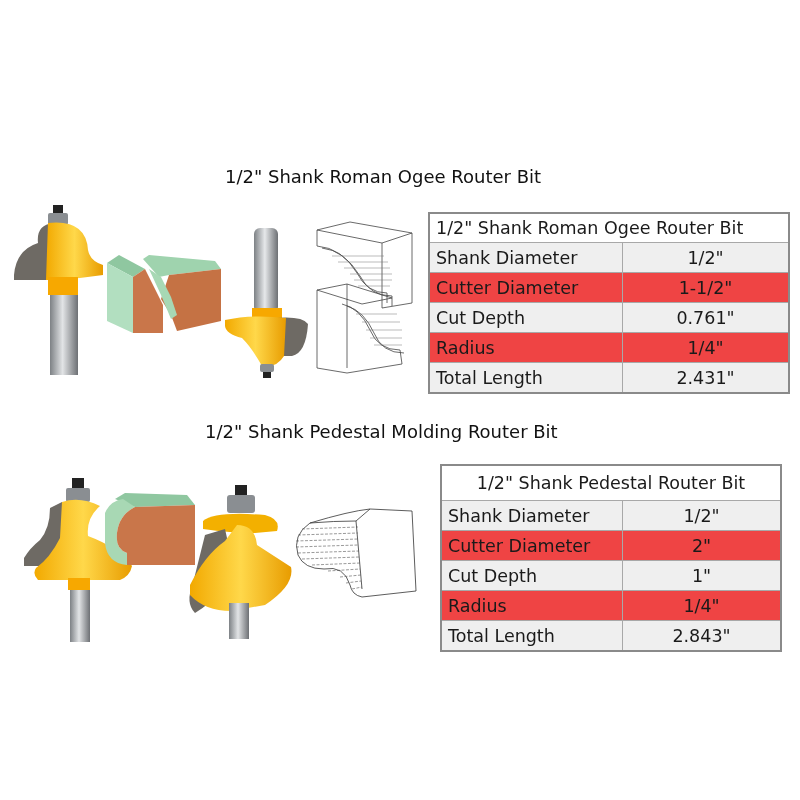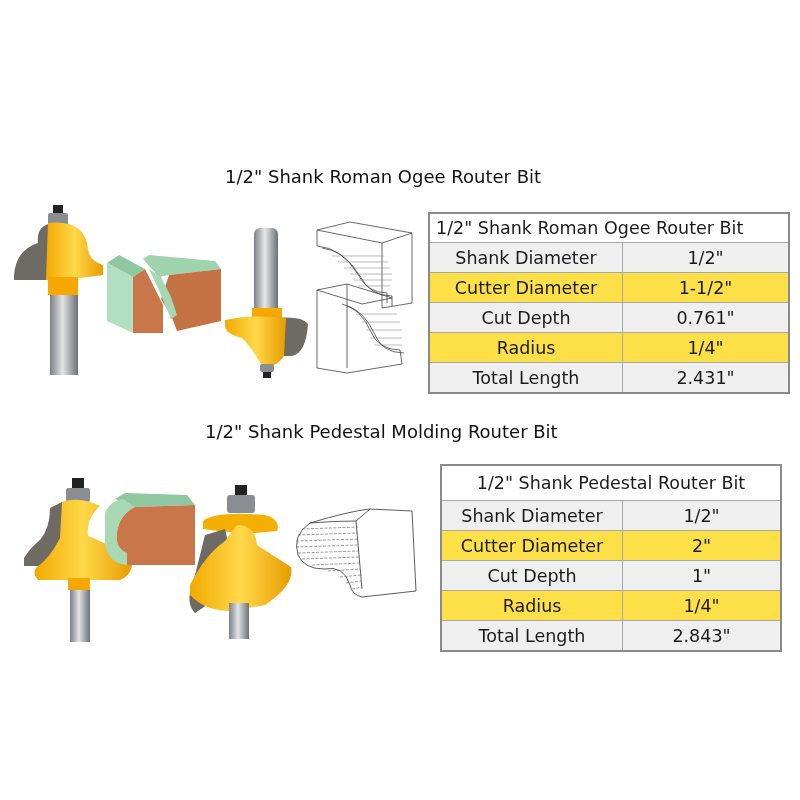--- a/index.html
+++ b/index.html
@@ -10,25 +10,25 @@
     }
     .caption {
       position: absolute; font-size: 18px; white-space: nowrap; color: #111;
     }
     .spec-table {
       position: absolute; border-collapse: collapse;
       border: 2px solid #8a8a8a; font-size: 17.5px;
     }
     .spec-table td, .spec-table th {
       border: 1px solid #a8a8a8; padding: 0 6px; height: 29px;
-      font-weight: normal; white-space: nowrap; text-align: center;
+      font-weight: normal; white-space: nowrap;
     }
     .spec-table th { background: #ffffff; text-align: left; }
     .spec-table tr.light td { background: #efefef; }
-    .spec-table tr.dark td { background: #fde047; }
+    .spec-table tr.dark td { background: #ef4444; }
     .spec-table td.val { text-align: center; }
     .art { position: absolute; }
   </style>
 </head>
 <body>
 
 <div class="caption" style="left:225px; top:166px;">1/2" Shank Roman Ogee Router Bit</div>
 
 <svg class="art" style="left:8px; top:205px;" width="100" height="175" viewBox="0 0 100 175">
   <defs>

